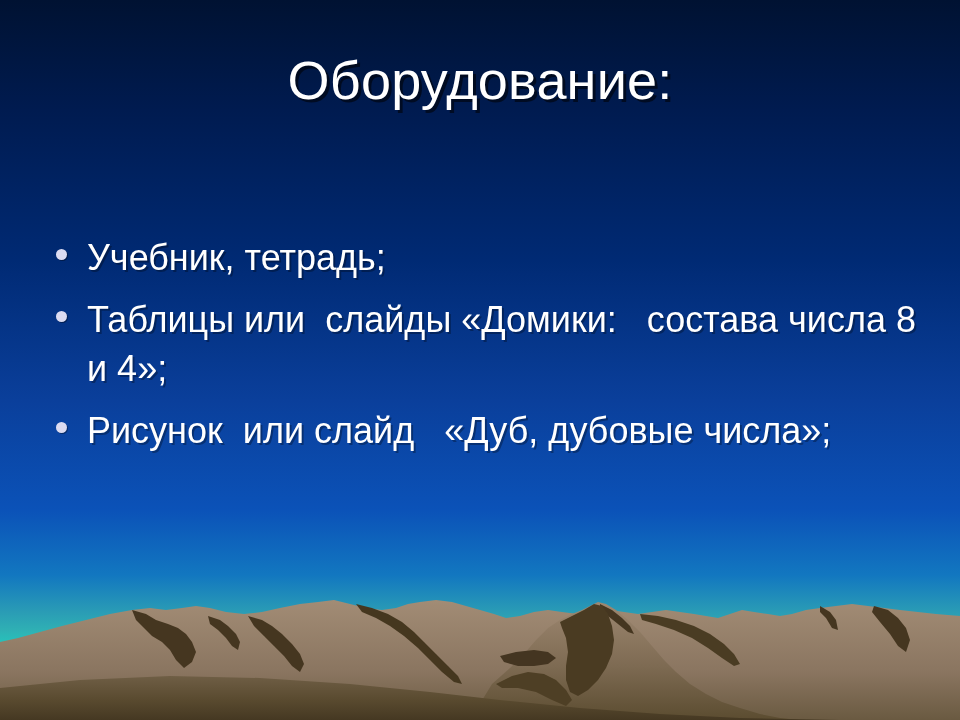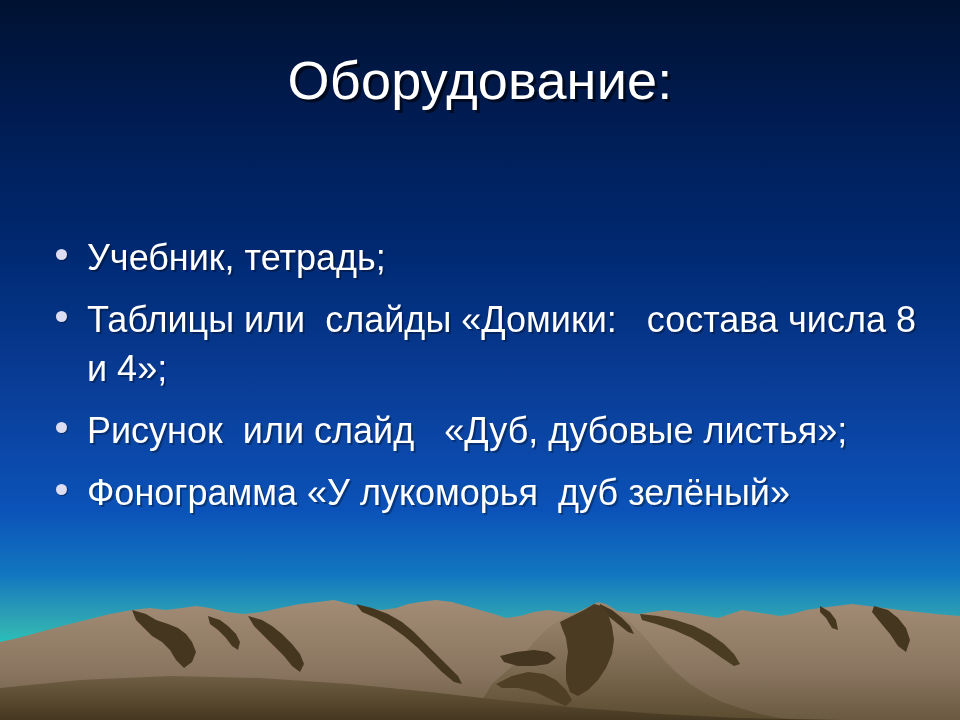--- a/index.html
+++ b/index.html
@@ -193,23 +193,19 @@
     </div>
 
 
     <div class="bullet-row">
       <span class="bullet-marker"></span>
       <span class="bullet-text">Таблицы или  слайды «Домики:   состава числа 8 и 4»;</span>
     </div>
 
     <div class="bullet-row">
       <span class="bullet-marker"></span>
-      <span class="bullet-text">Рисунок  или слайд   «Дуб, дубовые листья»;</span>
+      <span class="bullet-text">Рисунок  или слайд   «Дуб, дубовые числа»;</span>
     </div>
 
-    <div class="bullet-row">
-      <span class="bullet-marker"></span>
-      <span class="bullet-text">Фонограмма «У лукоморья  дуб зелёный»</span>
-    </div>
 
   </div>
 
 </div>
 
 </body></html>

